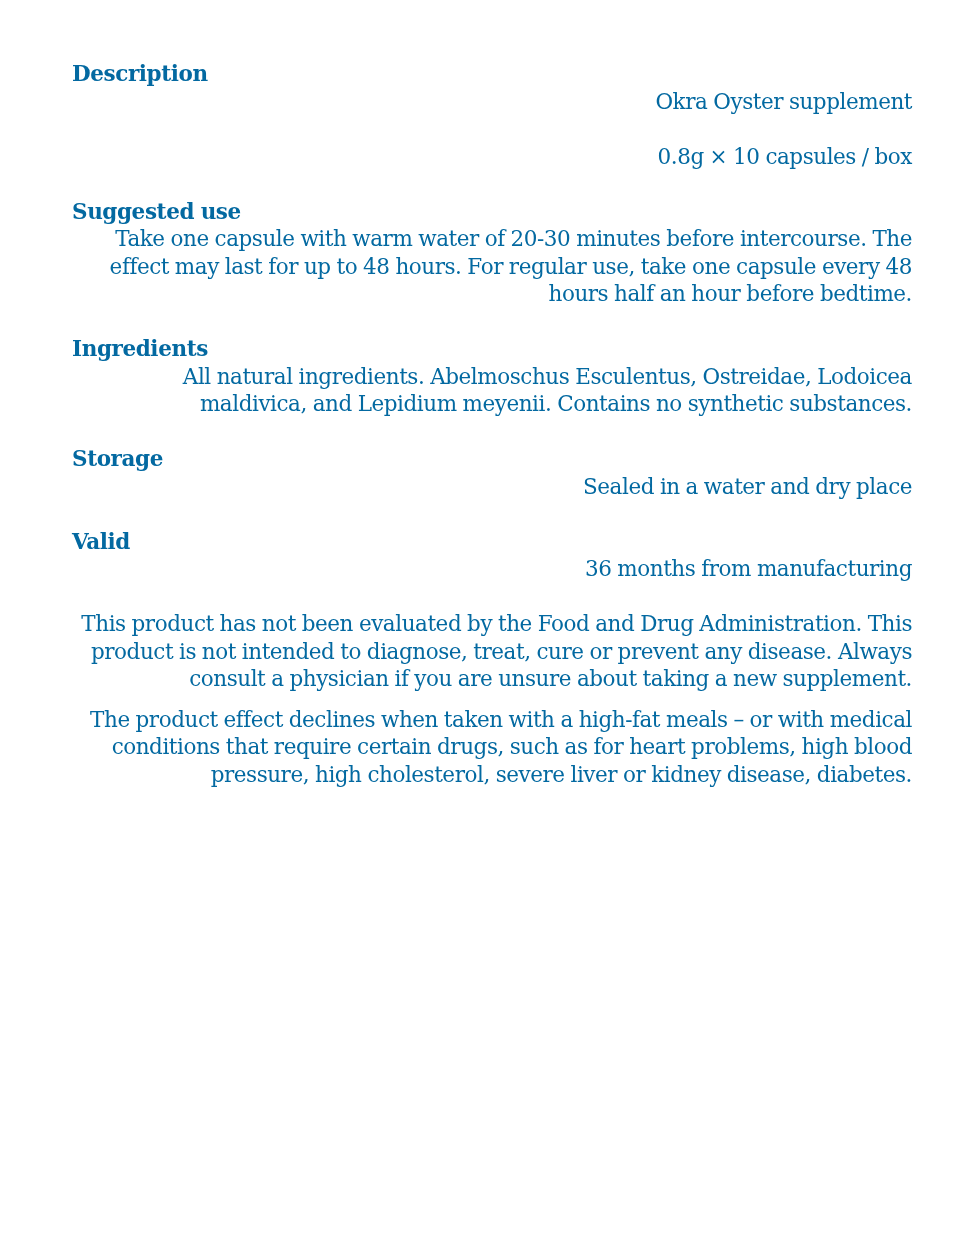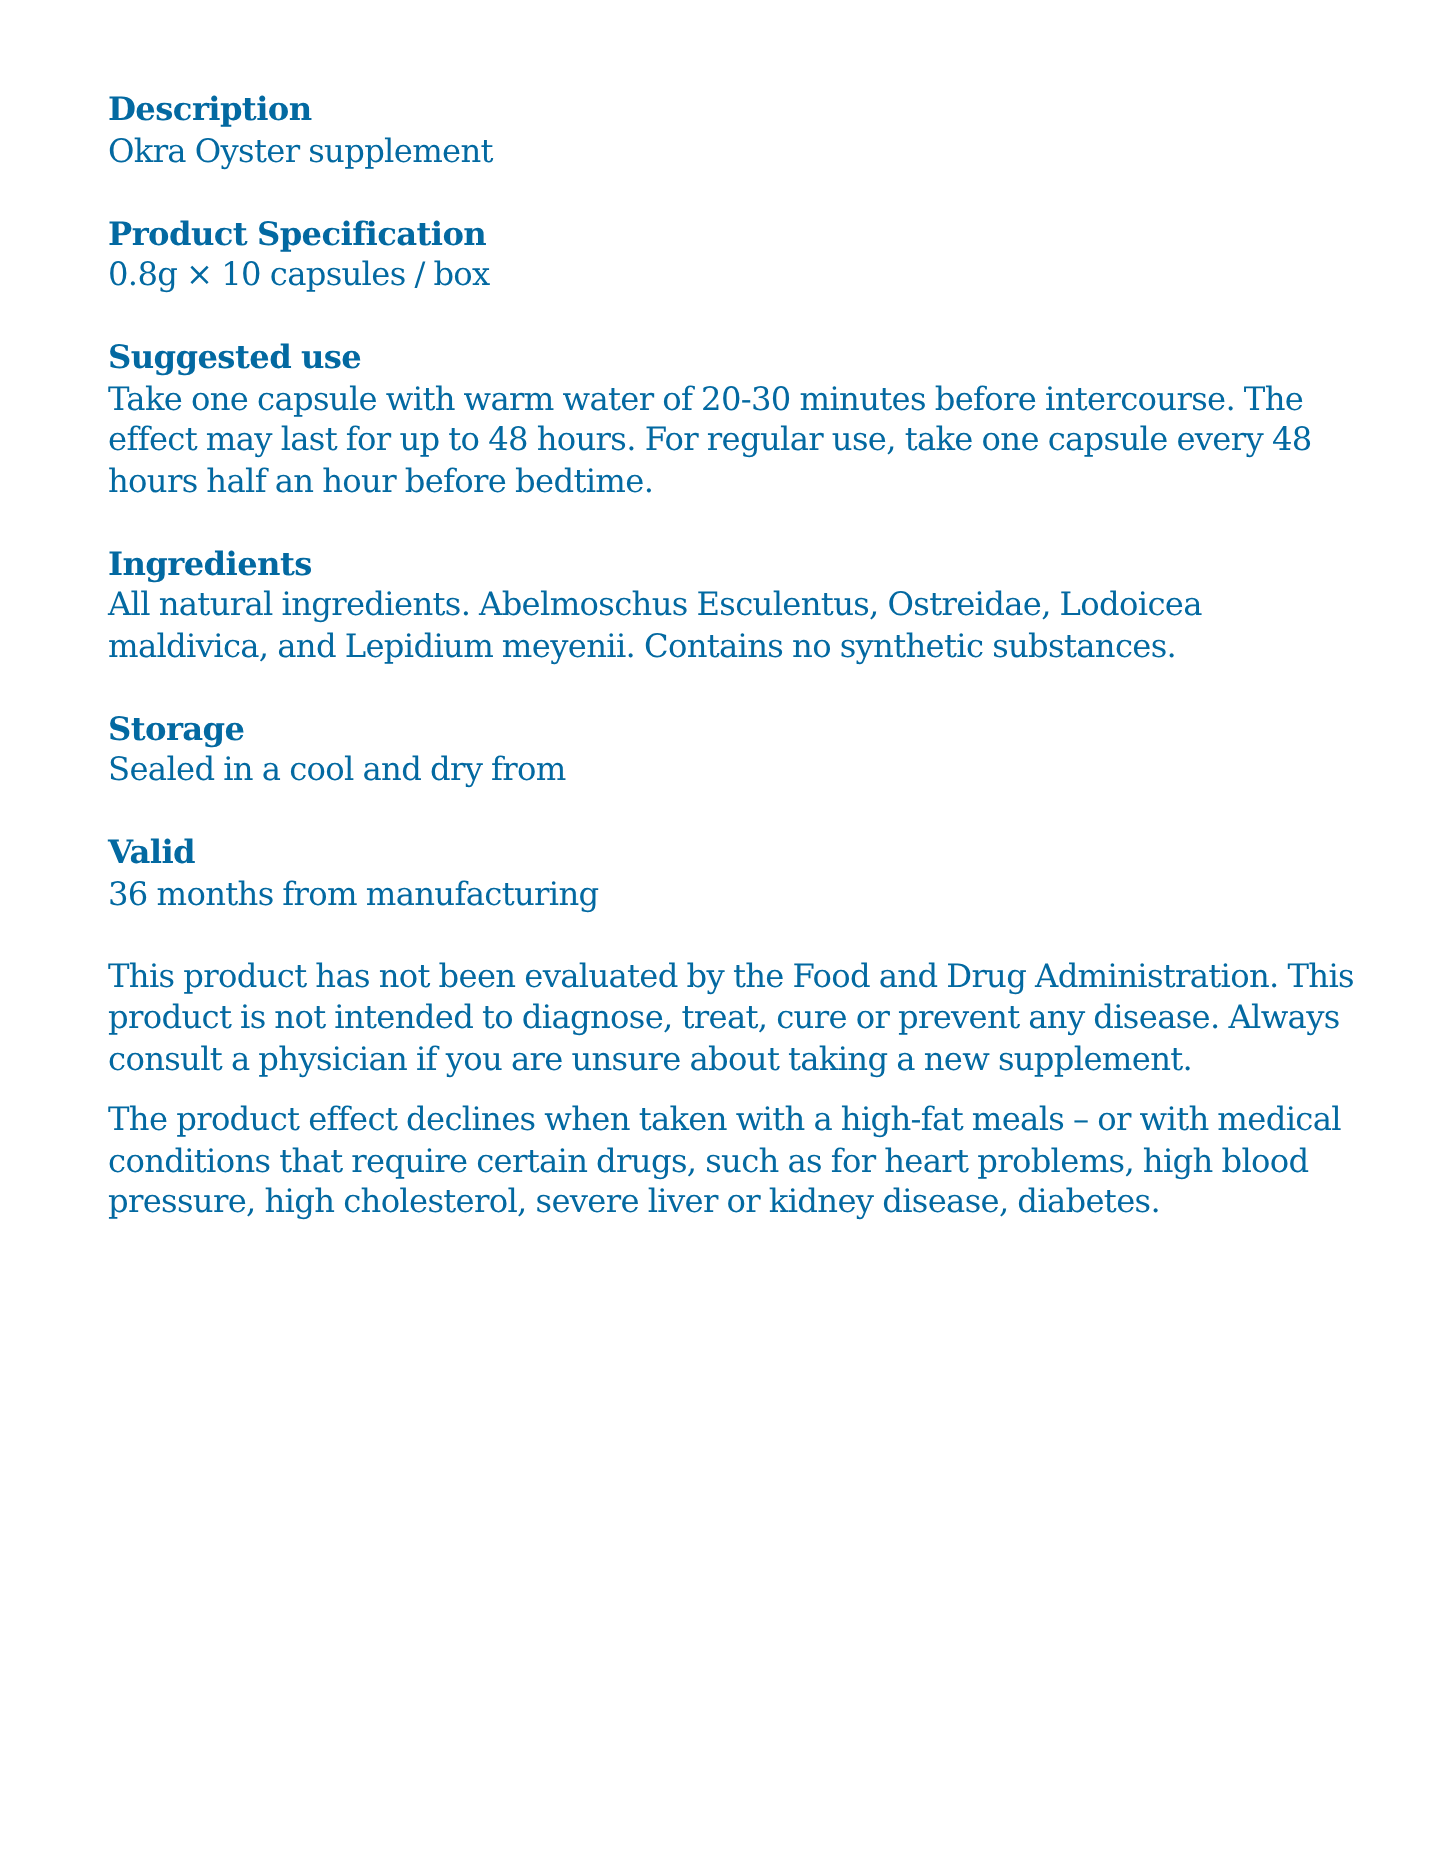--- a/index.html
+++ b/index.html
@@ -32,50 +32,50 @@
       font-weight: bold;
       display: block;
       letter-spacing: -0.4px;
     }
     .body-text {
       display: block;
       margin: 0;
     }
     .para {
       margin: 0;
+      text-align: right;
     }
   </style>
 </head>
 <body>
 
 <div class="page">
 
   <div class="section">
     <span class="heading">Description</span>
     <p class="body-text para">Okra Oyster supplement</p>
   </div>
 
   <div class="section">
-    <span class="heading">Product Specification</span>
     <p class="body-text para">0.8g × 10 capsules / box</p>
   </div>
 
   <div class="section">
     <span class="heading">Suggested use</span>
     <p class="body-text para">Take one capsule with warm water of 20-30 minutes before intercourse. The effect may last for up to 48 hours. For regular use, take one capsule every 48 hours half an hour before bedtime.</p>
   </div>
 
   <div class="section">
     <span class="heading">Ingredients</span>
     <p class="body-text para">All natural ingredients. Abelmoschus Esculentus, Ostreidae, Lodoicea maldivica, and Lepidium meyenii. Contains no synthetic substances.</p>
   </div>
 
   <div class="section">
     <span class="heading">Storage</span>
-    <p class="body-text para">Sealed in a cool and dry from</p>
+    <p class="body-text para">Sealed in a water and dry place</p>
   </div>
 
   <div class="section">
     <span class="heading">Valid</span>
     <p class="body-text para">36 months from manufacturing</p>
   </div>
 
   <div class="section">
     <p class="body-text para" style="margin-bottom:13px;">This product has not been evaluated by the Food and Drug Administration. This product is not intended to diagnose, treat, cure or prevent any disease. Always consult a physician if you are unsure about taking a new supplement.</p>
     <p class="body-text para">The product effect declines when taken with a high-fat meals – or with medical conditions that require certain drugs, such as for heart problems, high blood pressure, high cholesterol, severe liver or kidney disease, diabetes.</p>

